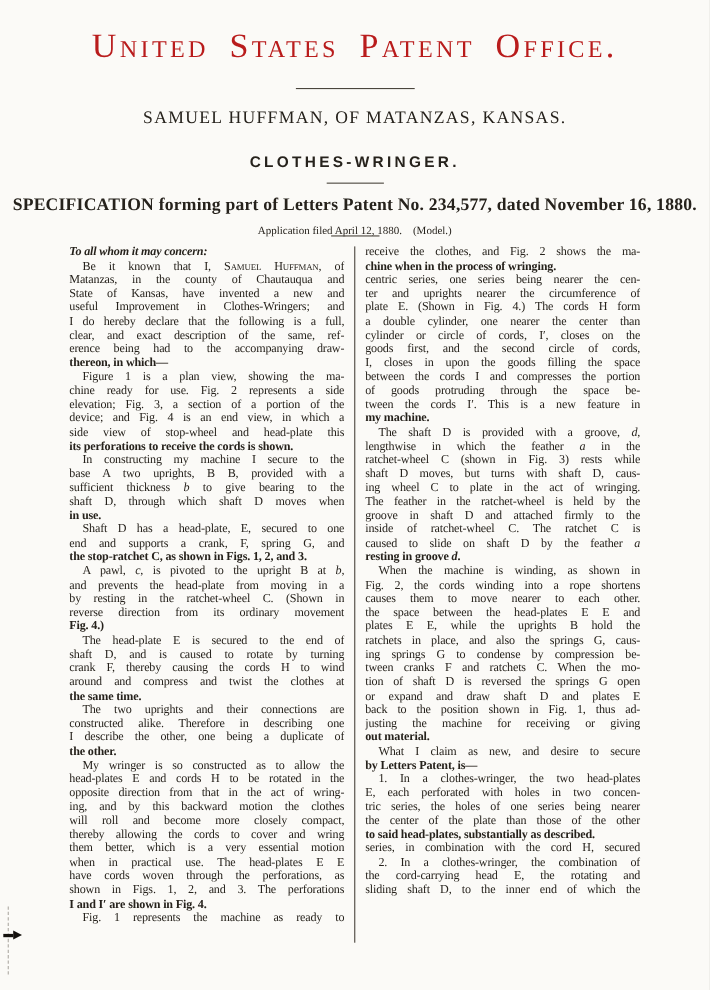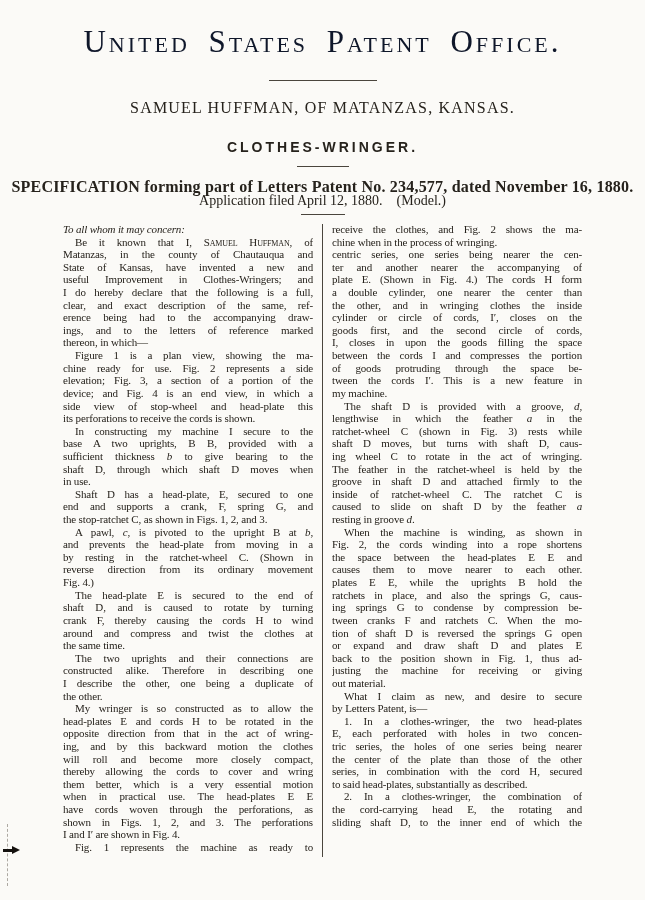--- a/index.html
+++ b/index.html
@@ -5,40 +5,40 @@
   html,body { margin:0; padding:0; background:#e8e6e2; }
   .page {
     position:relative; width:645px; height:900px; margin:0 auto;
     background:#fbfaf7; color:#26221c; overflow:hidden;
     font-family:"Liberation Serif","DejaVu Serif",serif;
   }
   
   .hdr { position:absolute; left:0; width:100%; text-align:center; }
   .office-title {
     top:24px; font-size:31px; font-variant:small-caps;
-    letter-spacing:3px; word-spacing:8px; color:#0f172a;
+    letter-spacing:3px; word-spacing:8px; color:#b91c1c;
   }
   .rule { position:absolute; left:50%; transform:translateX(-50%); height:1px; background:#4a453d; }
   .rule-1 { top:80px;  width:108px; }
   .rule-2 { top:166px; width:52px; }
   .rule-3 { top:214px; width:44px; }
   .inventor-line { top:99px;  font-size:16px; letter-spacing:1.2px; }
   .patent-title  {
     top:139px; font-size:14px; font-weight:bold; letter-spacing:3px;
     font-family:"Liberation Sans","DejaVu Sans",sans-serif;
   }
   .spec-line { top:178px; font-size:16px; font-weight:bold; letter-spacing:.2px; }
-  .app-line  { top:193px; font-size:14px; }
+  .app-line  { top:205px; font-size:10px; }
   
   .body-cols { position:absolute; top:223px; left:63px; display:flex; }
   .col { width:250px; font-size:11px; line-height:12.62px; letter-spacing:-0.15px; }
   .divider { width:1px; background:#4a453d; margin:1px 9px 0 9px; height:633px; }
   .line { position:relative; height:12.62px; overflow:hidden; }
   .line .txt { display:block; text-align:justify; text-align-last:justify; }
-  .line.end .txt { text-align-last:left; }
+  .line.end .txt { text-align-last:left;font-weight:bold; }
   .line.indent .txt { text-indent:12px; }
   .sc { font-variant:small-caps; }
   
   .printers-mark { position:absolute; left:3px; top:846px; display:flex; align-items:center; }
   .printers-mark .tail { width:9px; height:3px; background:#14110e; }
   .printers-mark .head {
     width:0; height:0;
     border-top:4px solid transparent; border-bottom:4px solid transparent;
     border-left:8px solid #14110e;
   }
@@ -82,23 +82,20 @@
         </div>
         <div class="line">
           <span class="txt">I do hereby declare that the following is a full,</span>
         </div>
         <div class="line">
           <span class="txt">clear, and exact description of the same, ref-</span>
         </div>
         <div class="line">
           <span class="txt">erence being had to the accompanying draw-</span>
         </div>
-        <div class="line">
-          <span class="txt">ings, and to the letters of reference marked</span>
-        </div>
         <div class="line end">
           <span class="txt">thereon, in which—</span>
         </div>
         <div class="line indent">
           <span class="txt">Figure 1 is a plan view, showing the ma-</span>
         </div>
         <div class="line">
           <span class="txt">chine ready for use. Fig. 2 represents a side</span>
         </div>
         <div class="line">
@@ -221,32 +218,29 @@
         <div class="line">
           <span class="txt">receive the clothes, and Fig. 2 shows the ma-</span>
         </div>
         <div class="line end">
           <span class="txt">chine when in the process of wringing.</span>
         </div>
         <div class="line">
           <span class="txt">centric series, one series being nearer the cen-</span>
         </div>
         <div class="line">
-          <span class="txt">ter and another nearer the accompanying of</span>
+          <span class="txt">ter and uprights nearer the circumference of</span>
         </div>
         <div class="line">
           <span class="txt">plate E. (Shown in Fig. 4.) The cords H form</span>
         </div>
         <div class="line">
           <span class="txt">a double cylinder, one nearer the center than</span>
         </div>
         <div class="line">
-          <span class="txt">the other, and in wringing clothes the inside</span>
-        </div>
-        <div class="line">
           <span class="txt">cylinder or circle of cords, I′, closes on the</span>
         </div>
         <div class="line">
           <span class="txt">goods first, and the second circle of cords,</span>
         </div>
         <div class="line">
           <span class="txt">I, closes in upon the goods filling the space</span>
         </div>
         <div class="line">
           <span class="txt">between the cords I and compresses the portion</span>
@@ -266,21 +260,21 @@
         <div class="line">
           <span class="txt">lengthwise in which the feather <i>a</i> in the</span>
         </div>
         <div class="line">
           <span class="txt">ratchet-wheel C (shown in Fig. 3) rests while</span>
         </div>
         <div class="line">
           <span class="txt">shaft D moves, but turns with shaft D, caus-</span>
         </div>
         <div class="line">
-          <span class="txt">ing wheel C to rotate in the act of wringing.</span>
+          <span class="txt">ing wheel C to plate in the act of wringing.</span>
         </div>
         <div class="line">
           <span class="txt">The feather in the ratchet-wheel is held by the</span>
         </div>
         <div class="line">
           <span class="txt">groove in shaft D and attached firmly to the</span>
         </div>
         <div class="line">
           <span class="txt">inside of ratchet-wheel C. The ratchet C is</span>
         </div>
@@ -290,26 +284,26 @@
         <div class="line end">
           <span class="txt">resting in groove <i>d</i>.</span>
         </div>
         <div class="line indent">
           <span class="txt">When the machine is winding, as shown in</span>
         </div>
         <div class="line">
           <span class="txt">Fig. 2, the cords winding into a rope shortens</span>
         </div>
         <div class="line">
+          <span class="txt">causes them to move nearer to each other.</span>
+        </div>
+        <div class="line">
           <span class="txt">the space between the head-plates E E and</span>
         </div>
         <div class="line">
-          <span class="txt">causes them to move nearer to each other.</span>
-        </div>
-        <div class="line">
           <span class="txt">plates E E, while the uprights B hold the</span>
         </div>
         <div class="line">
           <span class="txt">ratchets in place, and also the springs G, caus-</span>
         </div>
         <div class="line">
           <span class="txt">ing springs G to condense by compression be-</span>
         </div>
         <div class="line">
           <span class="txt">tween cranks F and ratchets C. When the mo-</span>
@@ -340,25 +334,25 @@
         </div>
         <div class="line">
           <span class="txt">E, each perforated with holes in two concen-</span>
         </div>
         <div class="line">
           <span class="txt">tric series, the holes of one series being nearer</span>
         </div>
         <div class="line">
           <span class="txt">the center of the plate than those of the other</span>
         </div>
+        <div class="line end">
+          <span class="txt">to said head-plates, substantially as described.</span>
+        </div>
         <div class="line">
           <span class="txt">series, in combination with the cord H, secured</span>
-        </div>
-        <div class="line end">
-          <span class="txt">to said head-plates, substantially as described.</span>
         </div>
         <div class="line indent">
           <span class="txt">2. In a clothes-wringer, the combination of</span>
         </div>
         <div class="line">
           <span class="txt">the cord-carrying head E, the rotating and</span>
         </div>
         <div class="line">
           <span class="txt">sliding shaft D, to the inner end of which the</span>
         </div>

